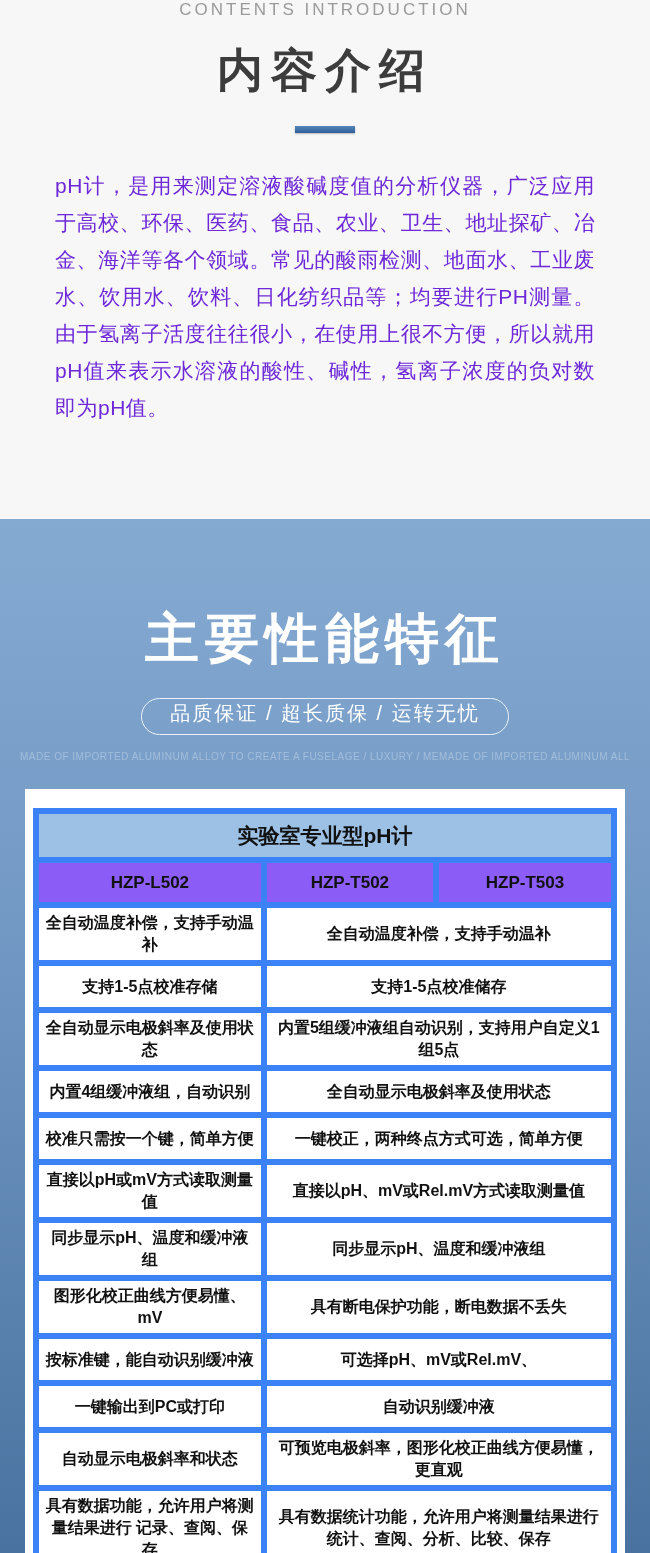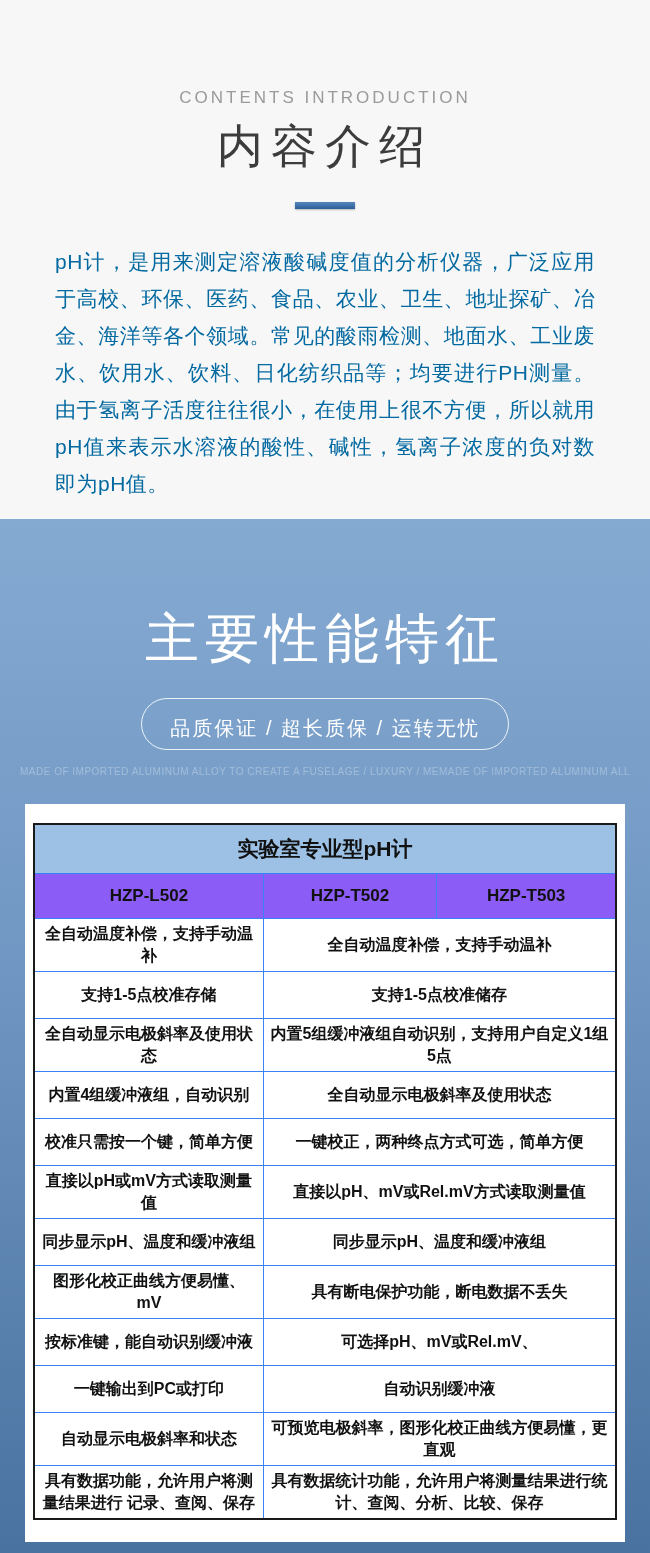--- a/index.html
+++ b/index.html
@@ -11,66 +11,65 @@
   }
   .page { width: 650px; height: 1553px; overflow: hidden; }
 
   
   .intro {
     height: 519px;
     background: #f7f7f7;
     text-align: center;
   }
   .eyebrow {
-    padding-top: 88px;
     font-size: 17px;
     letter-spacing: 3px;
     color: #9a9a9a;
   }
   .intro-title {
-    margin-top: 8px;
+    margin-top: 20px;
     font-size: 46px;
-    font-weight: 400;
+    font-weight: 700;
     letter-spacing: 8px;
     color: #3c3c3c;
   }
   .intro-divider {
     width: 60px; height: 7px;
     margin: 24px auto 0 auto;
     background: linear-gradient(180deg, #5585bb 0%, #2d5f96 100%);
     box-shadow: 0 1px 2px rgba(0,0,0,0.25);
   }
   .intro-paragraph {
     width: 540px;
     margin: 34px auto 0 auto;
     font-size: 21px;
     line-height: 37px;
     letter-spacing: 0.5px;
-    color: #0369a1;
+    color: #6d28d9;
     text-align: justify;
     text-justify: inter-ideograph;
   }
 
   
   .features {
     height: 1034px;
     background: linear-gradient(180deg, #85aad2 0%, #6f96c2 45%, #4a72a0 100%);
     text-align: center;
   }
   .features-title {
     padding-top: 84px;
     font-size: 54px;
-    font-weight: 400;
+    font-weight: 700;
     letter-spacing: 6px;
     color: #ffffff;
   }
   .tagline-pill {
     display: inline-block;
     margin-top: 22px;
-    padding: 16px 28px 7px 28px;
+    padding: 1px 28px 7px 28px;
     border: 1px solid rgba(255,255,255,0.85);
     border-radius: 999px;
     font-size: 20px;
     letter-spacing: 2px;
     color: #ffffff;
   }
   .watermark {
     margin-top: 16px;
     font-size: 10px;
     line-height: 12px;
@@ -84,21 +83,21 @@
     margin: 26px auto 0 auto;
     background: #ffffff;
     padding: 19px 8px 22px 8px;
   }
   table.spec {
     width: 100%;
     border-collapse: collapse;
     table-layout: fixed;
   }
   table.spec, table.spec th, table.spec td {
-    border: 1px solid #3b82f6;
+    border: 6px solid #3b82f6;
   }
   table.spec { border: 2px solid #1a1a1a; }
   th.spec-title {
     height: 49px;
     background: #9cc1e5;
     font-size: 21px;
     font-weight: 700;
     color: #111111;
   }
   tr.model-row th {

